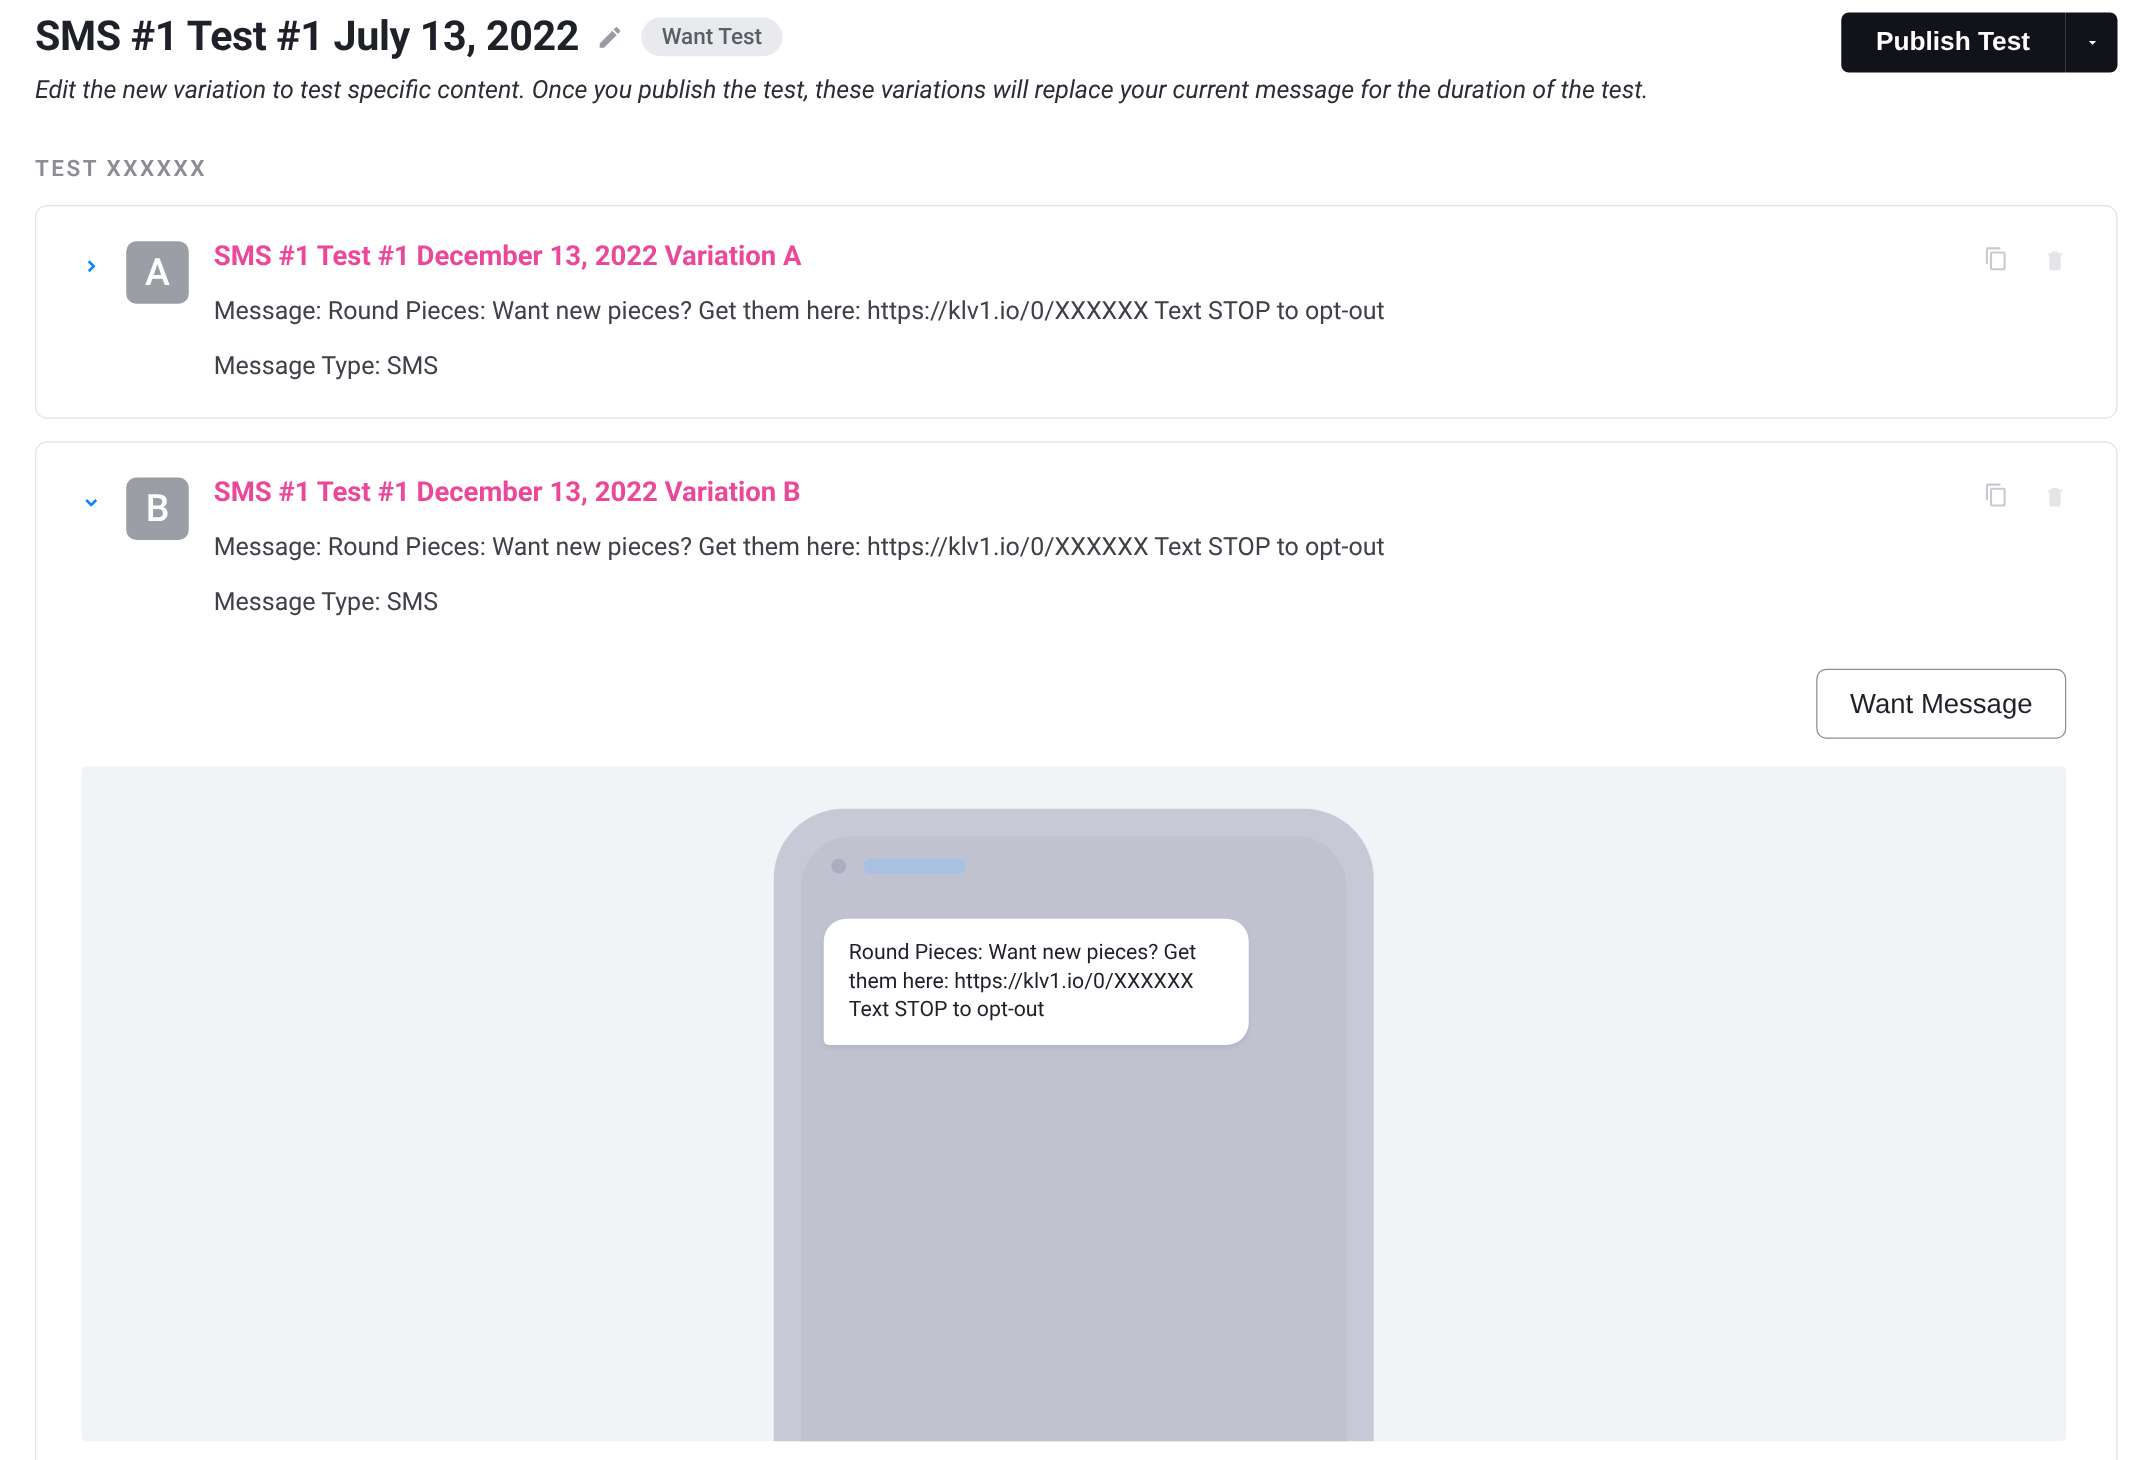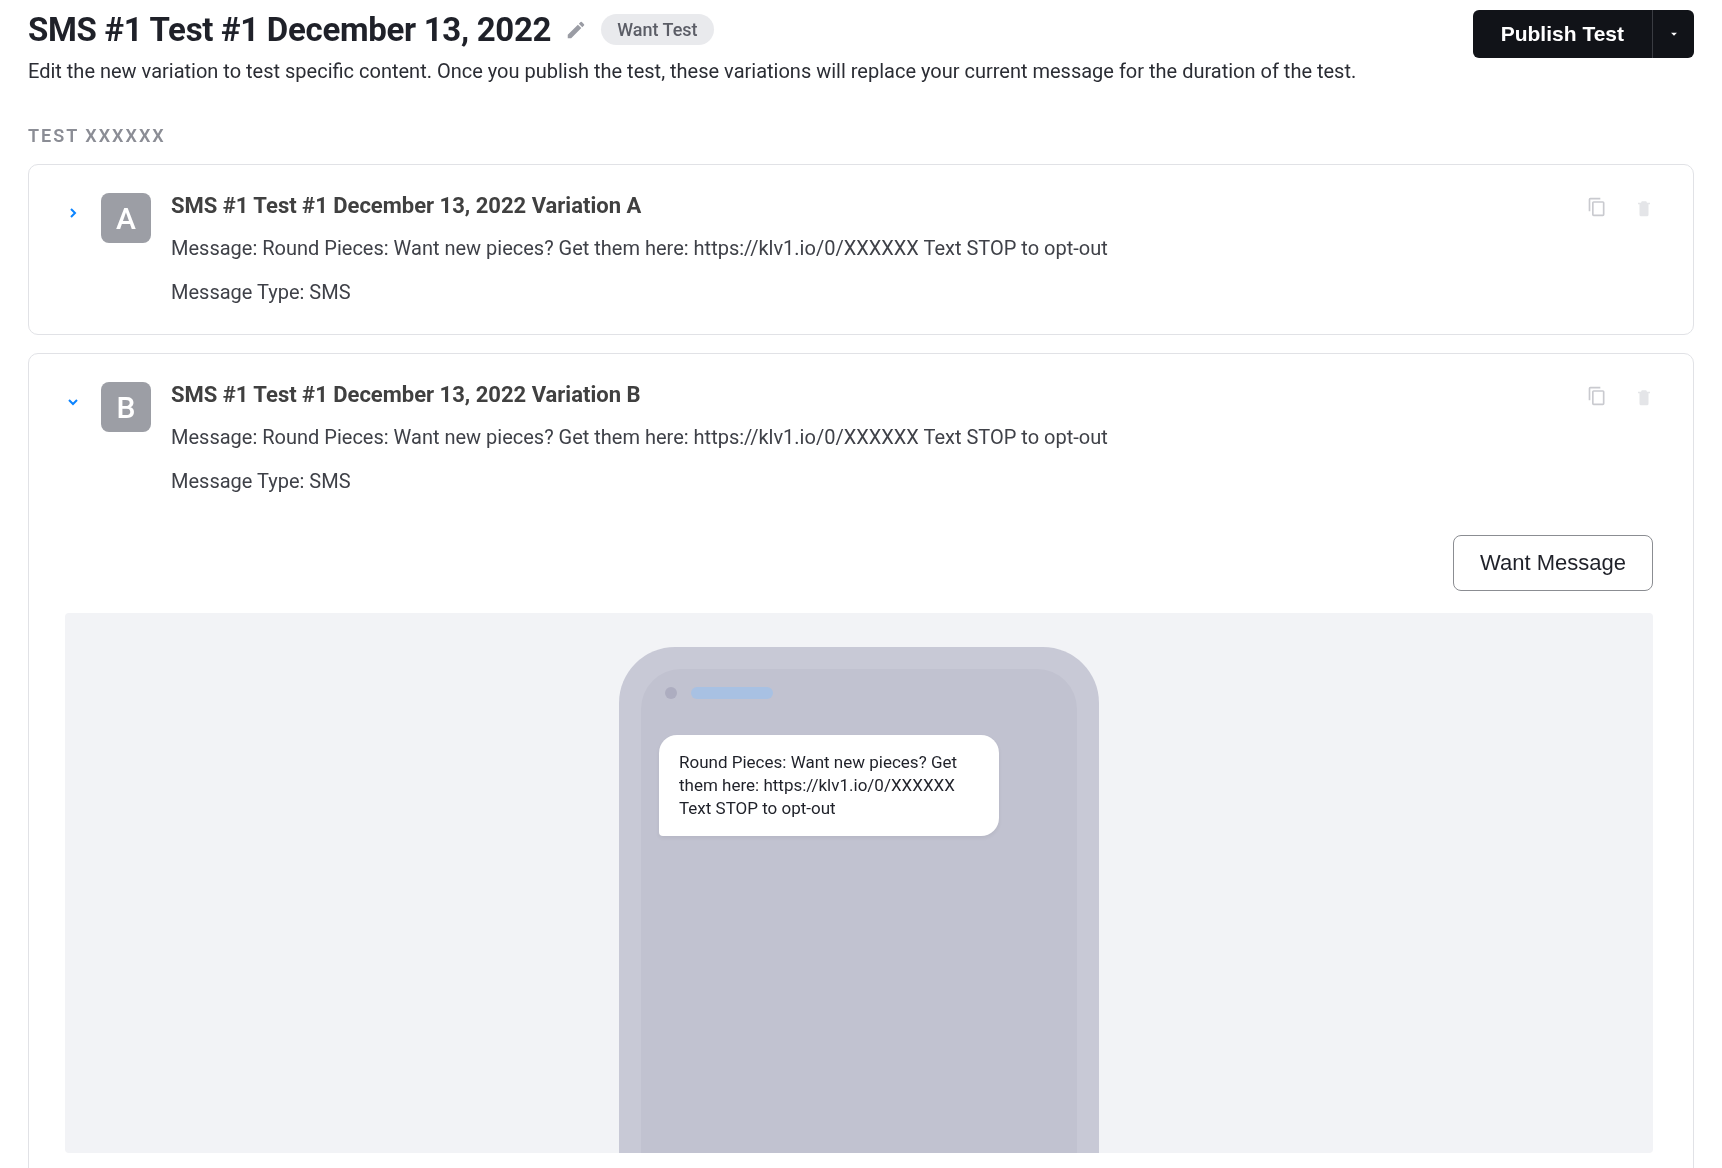--- a/index.html
+++ b/index.html
@@ -36,20 +36,21 @@
     font-size: 18px;
     padding: 5px 16px;
     border-radius: 999px;
     font-weight: 500;
   }
   .subtitle {
     font-size: 20px;
     color: #2b2d34;
     margin-top: 8px;
     line-height: 1.4;
+    font-style: italic;
   }
   .publish-group {
     display: flex;
     align-items: stretch;
   }
   .btn-publish {
     background: #111318;
     color: #fff;
     border: none;
     font-size: 21px;
@@ -107,21 +108,21 @@
     align-items: center;
     justify-content: center;
     font-size: 30px;
     font-weight: 500;
     flex-shrink: 0;
   }
   .var-text { flex: 1; }
   .var-title {
     font-size: 22px;
     font-weight: 700;
-    color: #404040;
+    color: #ec4899;
   }
   .var-line {
     font-size: 20px;
     color: #3f4148;
     margin-top: 16px;
     line-height: 1.4;
   }
   .card-actions {
     display: flex;
     gap: 28px;
@@ -196,21 +197,21 @@
     color: #1f2129;
     box-shadow: 0 2px 4px rgba(0,0,0,0.06);
   }
 </style>
 </head>
 <body>
 
 <div class="header-row">
   <div class="header-left">
     <div class="title-line">
-      <h1 class="page-title">SMS #1 Test #1 December 13, 2022</h1>
+      <h1 class="page-title">SMS #1 Test #1 July 13, 2022</h1>
       <span class="edit-icon">
         <svg width="22" height="22" viewBox="0 0 24 24" fill="currentColor">
             <path d="M3 17.25V21h3.75L17.81 9.94l-3.75-3.75L3 17.25zM20.71 7.04a1 1 0 0 0 0-1.41l-2.34-2.34a1 1 0 0 0-1.41 0l-1.83 1.83 3.75 3.75 1.83-1.83z"></path>
           </svg>
       </span>
       <span class="status-pill">Want Test</span>
     </div>
     <p class="subtitle">Edit the new variation to test specific content. Once you publish the test, these variations will replace your current message for the duration of the test.</p>
   </div>
   <div class="publish-group">

